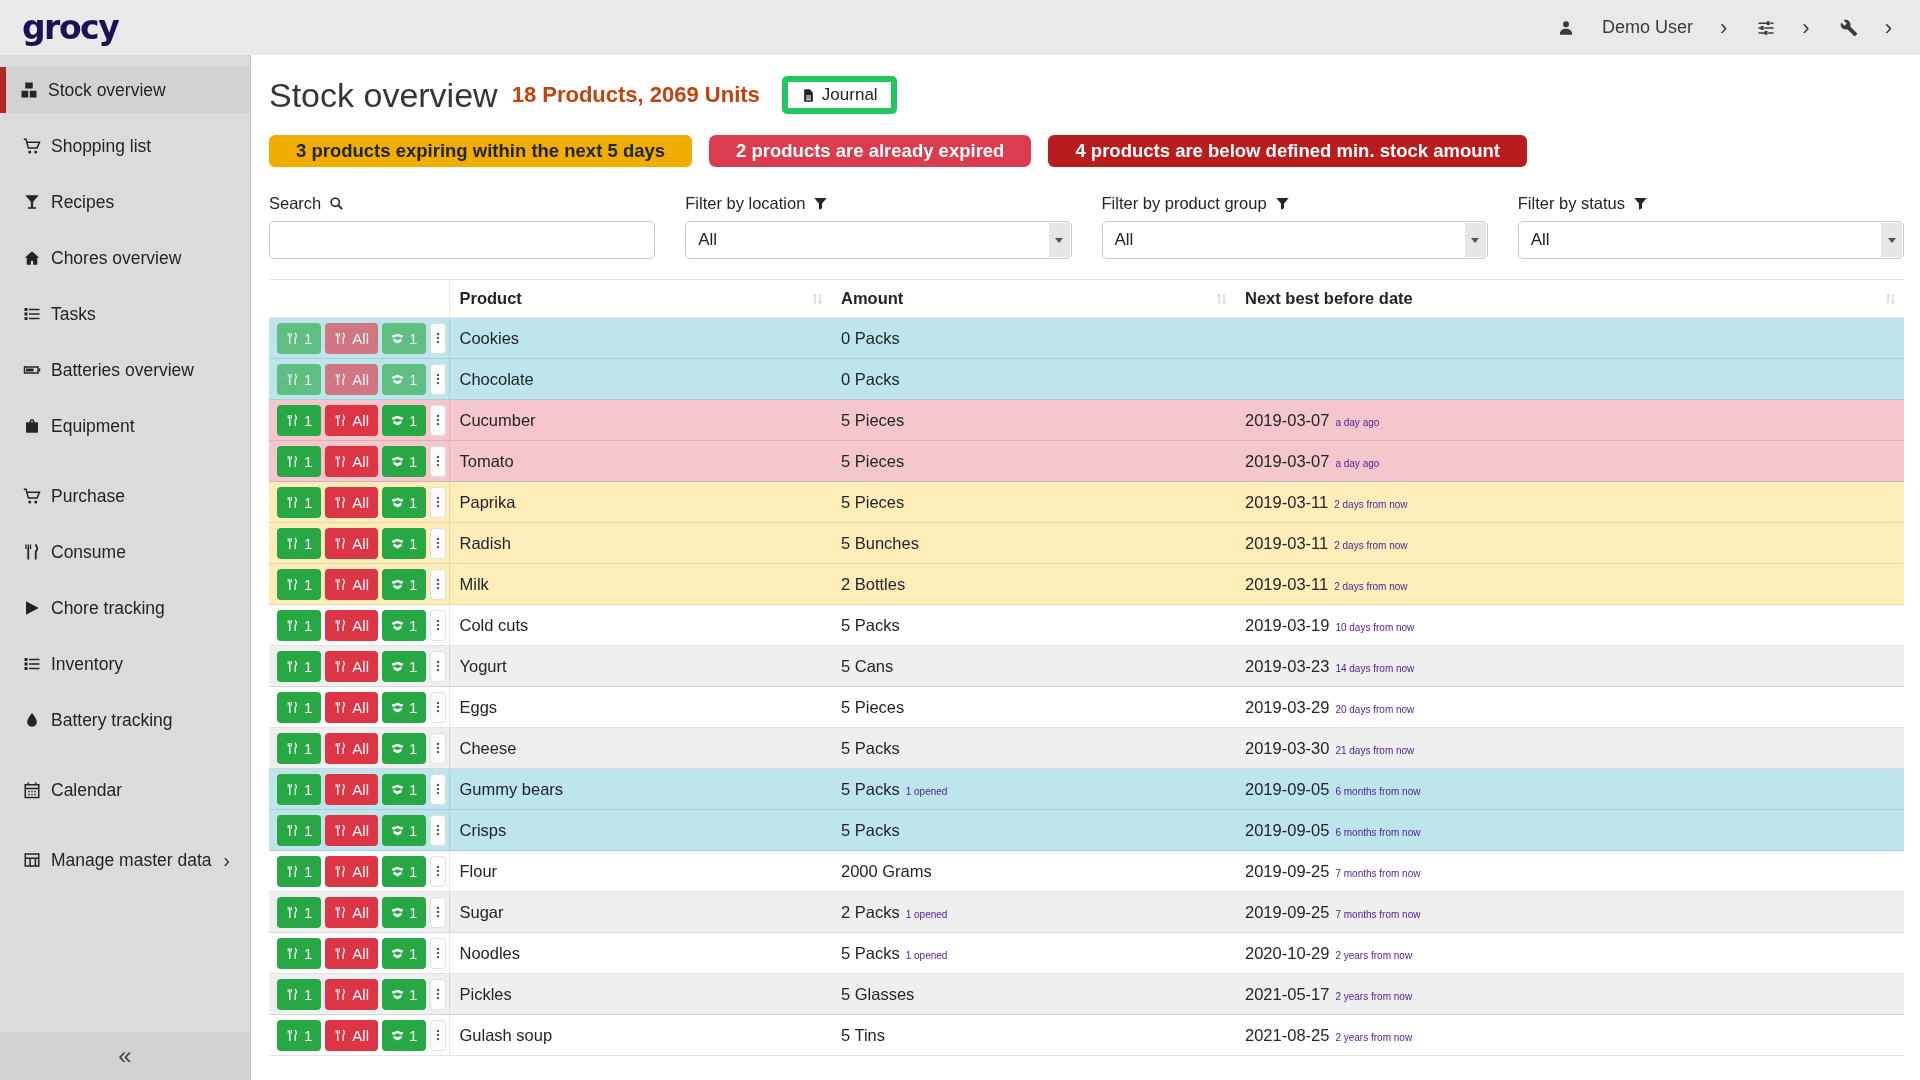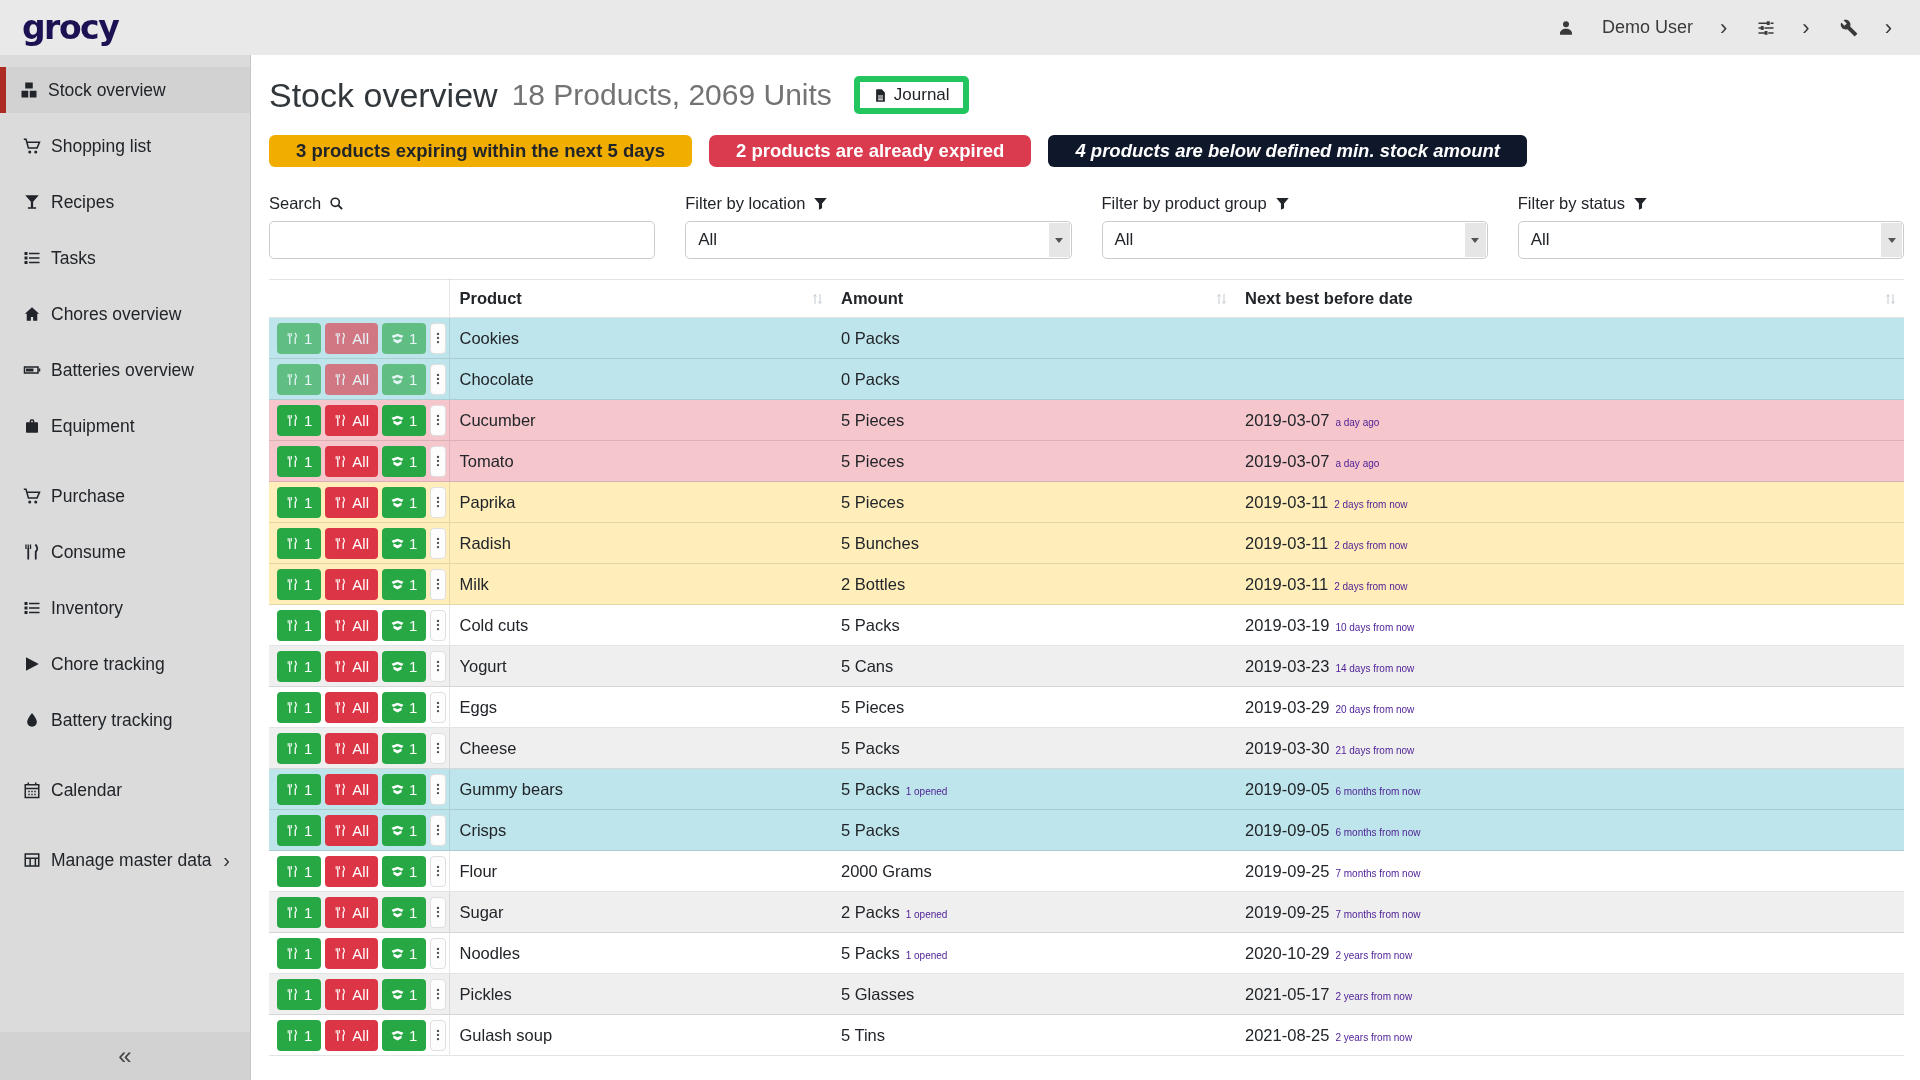--- a/index.html
+++ b/index.html
@@ -44,21 +44,21 @@
   }
   
   .ico { display:inline-flex; width:18px; height:18px; flex:none; }
   .ico svg { width:100%; height:100%; }
   .ico.sm { width:15px; height:15px; }
   .ico.xs { width:13px; height:13px; }
   
   .main { flex:1; padding:18px 16px 0 18px; overflow:hidden; background:#fff; }
   .title-row { display:flex; align-items:center; gap:14px; height:44px; }
   .page-title { font-size:34px; font-weight:500; color:#32373b; margin:0; }
-  .page-subtitle { font-size:30px; font-weight:400; color:#737373; }
+  .page-subtitle { font-size:22px; font-weight:700; color:#c2410c; }
   .journal-btn {
     margin-left:8px; height:38px; padding:0 13px;
     border:6px solid #22c55e; border-radius:5px; background:#fff;
     display:inline-flex; align-items:center; gap:6px;
     font-size:17px; color:#212529; cursor:pointer;
   }
   .badges { margin-top:18px; display:flex; gap:17px; }
   .badge {
     height:32px; display:inline-flex; align-items:center;
     padding:0 27px; border-radius:6px; font-size:18.5px; font-weight:600; cursor:pointer;
@@ -167,32 +167,32 @@
           <span class="ico">
             <svg viewBox="0 0 24 24" fill="currentColor">
               <path d="M3 3h18l-7.5 8.5V19h4v2H6.5v-2h4v-7.5z"></path>
             </svg>
           </span>
           <span>Recipes</span>
         </div>
         <div class="nav-item">
           <span class="ico">
             <svg viewBox="0 0 24 24" fill="currentColor">
+              <path d="M12 3 2.5 11.5H5V21h5.5v-5h3v5H19v-9.5h2.5z"></path>
+            </svg>
+          </span>
+          <span>Chores overview</span>
+        </div>
+        <div class="nav-item">
+          <span class="ico">
+            <svg viewBox="0 0 24 24" fill="currentColor">
               <path d="M2 4h4v4H2zM2 10h4v4H2zM2 16h4v4H2zM8 5h14v2H8zM8 11h14v2H8zM8 17h14v2H8z"></path>
             </svg>
           </span>
           <span>Tasks</span>
-        </div>
-        <div class="nav-item">
-          <span class="ico">
-            <svg viewBox="0 0 24 24" fill="currentColor">
-              <path d="M12 3 2.5 11.5H5V21h5.5v-5h3v5H19v-9.5h2.5z"></path>
-            </svg>
-          </span>
-          <span>Chores overview</span>
         </div>
         <div class="nav-item">
           <span class="ico">
             <svg viewBox="0 0 24 24" fill="currentColor">
               <path d="M2 8h18v8H2z" fill="none" stroke="currentColor" stroke-width="2"></path>
               <path d="M4 10h10v4H4zM21 10h2v4h-2z"></path>
             </svg>
           </span>
           <span>Batteries overview</span>
         </div>
@@ -220,32 +220,32 @@
               <path d="M4 2v6M7 2v6M10 2v6" stroke="currentColor" stroke-width="1.8" fill="none"></path>
               <path d="M7 7v15" stroke="currentColor" stroke-width="2.4" fill="none"></path>
               <path d="M16.5 2c2.8 2.8 3.4 6.8 1 9l-.5.5V22" stroke="currentColor" stroke-width="2.4" fill="none"></path>
             </svg>
           </span>
           <span>Consume</span>
         </div>
         <div class="nav-item">
           <span class="ico">
             <svg viewBox="0 0 24 24" fill="currentColor">
+              <path d="M4 3l17 9-17 9z"></path>
+            </svg>
+          </span>
+          <span>Chore tracking</span>
+        </div>
+        <div class="nav-item">
+          <span class="ico">
+            <svg viewBox="0 0 24 24" fill="currentColor">
               <path d="M2 4h4v4H2zM2 10h4v4H2zM2 16h4v4H2zM8 5h14v2H8zM8 11h14v2H8zM8 17h14v2H8z"></path>
             </svg>
           </span>
           <span>Inventory</span>
-        </div>
-        <div class="nav-item">
-          <span class="ico">
-            <svg viewBox="0 0 24 24" fill="currentColor">
-              <path d="M4 3l17 9-17 9z"></path>
-            </svg>
-          </span>
-          <span>Chore tracking</span>
         </div>
         <div class="nav-item">
           <span class="ico">
             <svg viewBox="0 0 24 24" fill="currentColor">
               <path d="M12 2.5S5.5 10 5.5 14.5a6.5 6.5 0 0 0 13 0C18.5 10 12 2.5 12 2.5z"></path>
             </svg>
           </span>
           <span>Battery tracking</span>
         </div>
         <div class="nav-item gap">
@@ -285,21 +285,21 @@
               <path d="M8 12h8v1.6H8zM8 15h8v1.6H8zM8 18h8v1.6H8z" fill="#fff"></path>
             </svg>
           </span>
         <span>Journal</span>
       </button>
     </div>
 
     <div class="badges" id="badges">
         <span class="badge" style="background: rgb(241, 174, 1); color: rgb(33, 37, 41);">3 products expiring within the next 5 days</span>
         <span class="badge" style="background: rgb(218, 59, 78); color: rgb(255, 255, 255); border-radius: 7px;">2 products are already expired</span>
-        <span class="badge" style="background: #0f172a; color: rgb(255, 255, 255); font-style: italic;">4 products are below defined min. stock amount</span>
+        <span class="badge" style="background: #b91c1c; color: rgb(255, 255, 255);">4 products are below defined min. stock amount</span>
       </div>
 
     <div class="filters" id="filters">
         <div><div class="filter-label">
             <span>Search</span>
             <span class="ico sm">
               <svg viewBox="0 0 24 24" fill="currentColor">
                 <circle cx="10" cy="10" r="6.5" fill="none" stroke="currentColor" stroke-width="2.6"></circle>
                 <path d="M15 15l6 6" stroke="currentColor" stroke-width="3" fill="none"></path>
               </svg>

